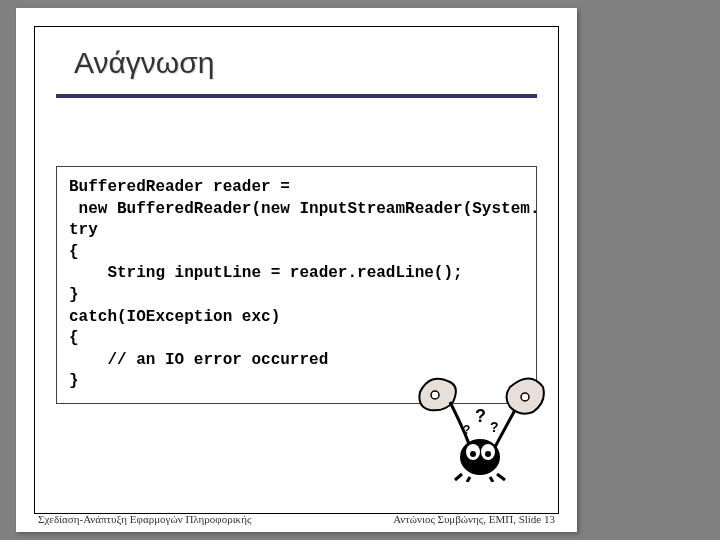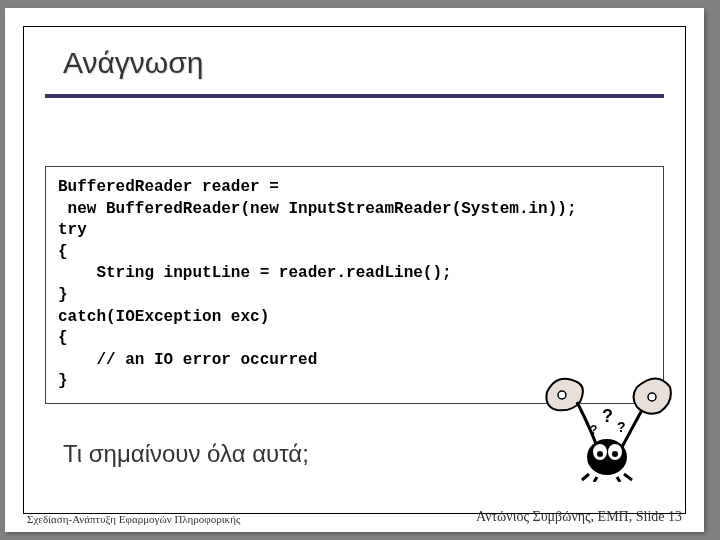--- a/index.html
+++ b/index.html
@@ -6,22 +6,22 @@
   body {
     width: 720px;
     height: 540px;
     background: #808080;
     font-family: Arial, sans-serif;
     position: relative;
   }
   .slide {
     position: absolute;
     top: 8px;
-    left: 5px;
-    width: 699px;
+    left: 16px;
+    width: 561px;
     height: 524px;
     background: #ffffff;
     box-shadow: 2px 2px 4px rgba(0,0,0,0.3);
     text-decoration: underline;
   }
   .inner-border {
     position: absolute;
     top: 18px;
     left: 18px;
     right: 18px;
@@ -79,21 +79,21 @@
     left: 22px;
     font-size: 11px;
     font-family: "Times New Roman", serif;
     color: #333;
     text-align: center;
   }
   .footer-right {
     position: absolute;
     bottom: 7px;
     right: 22px;
-    font-size: 14px;
+    font-size: 11px;
     font-family: "Times New Roman", serif;
     color: #333;
   }
   .cartoon {
     position: absolute;
     bottom: 50px;
     right: 32px;
     width: 130px;
     height: 120px;
   }
@@ -112,21 +112,20 @@
  new BufferedReader(new InputStreamReader(System.in));
 try
 {
     String inputLine = reader.readLine();
 }
 catch(IOException exc)
 {
     // an IO error occurred
 }</div>
 
-  <div class="question">Τι σημαίνουν όλα αυτά;</div>
 
   <svg class="cartoon" viewBox="0 0 130 120">
     <path d="M 5 30 Q 15 10 35 20 Q 45 25 38 40 Q 30 50 15 48 Q 2 45 5 30 Z" fill="#e8e0d8" stroke="#000" stroke-width="2"></path>
     <circle cx="20" cy="33" r="4" fill="#fff" stroke="#000" stroke-width="1.5"></circle>
     <path d="M 95 25 Q 115 8 128 25 Q 132 40 118 50 Q 105 55 95 45 Q 88 35 95 25 Z" fill="#e8e0d8" stroke="#000" stroke-width="2"></path>
     <circle cx="110" cy="35" r="4" fill="#fff" stroke="#000" stroke-width="1.5"></circle>
     <path d="M 35 40 Q 50 70 55 85" fill="none" stroke="#000" stroke-width="3"></path>
     <path d="M 100 48 Q 88 70 80 85" fill="none" stroke="#000" stroke-width="3"></path>
     <ellipse cx="65" cy="95" rx="20" ry="18" fill="#000"></ellipse>
     <ellipse cx="58" cy="90" rx="7" ry="8" fill="#fff"></ellipse>

